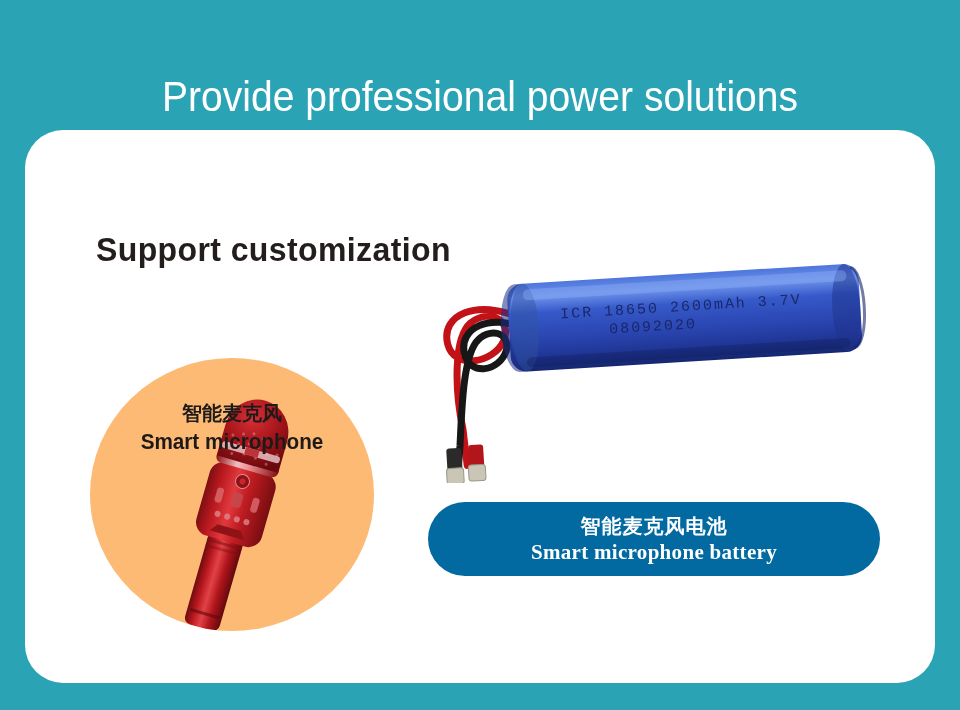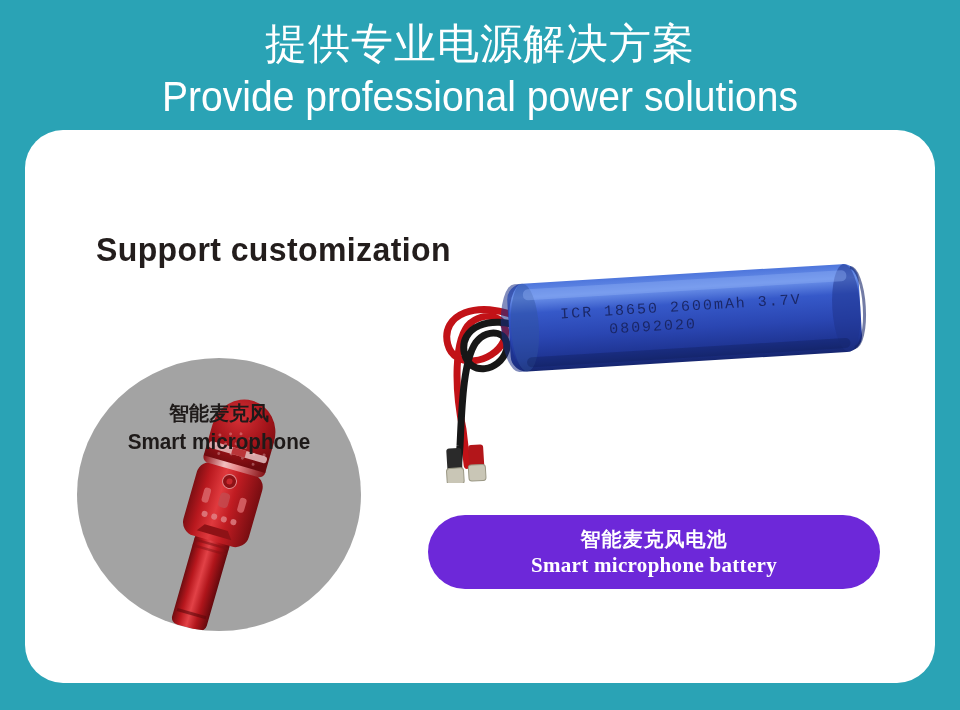--- a/index.html
+++ b/index.html
@@ -87,26 +87,26 @@
     color: #231d1c;
     letter-spacing: 0.4px;
     white-space: nowrap;
     transform: scaleX(0.97);
     transform-origin: left center;
   }
 
   
   .mic-circle {
     position: absolute;
-    left: 77px;
+    left: 90px;
     top: 358px;
     width: 284px;
     height: 273px;
     border-radius: 50%;
-    background: #a3a3a3;
+    background: #fdba74;
     overflow: hidden;
   }
   .mic-label-cn {
     position: absolute;
     left: 0;
     top: 42px;
     width: 284px;
     text-align: center;
     font-size: 20px;
     line-height: 26px;
@@ -145,26 +145,25 @@
   }
 
   
   .pill {
     position: absolute;
     left: 428px;
     top: 502px;
     width: 452px;
     height: 74px;
     border-radius: 37px;
-    background: #6d28d9;
+    background: #0369a1;
     display: flex;
     flex-direction: column;
     align-items: center;
     justify-content: center;
-    margin-top: 13px;
   }
   .pill-cn {
     font-size: 20px;
     line-height: 26px;
     font-weight: 700;
     color: #ffffff;
     letter-spacing: 1px;
     white-space: nowrap;
   }
   .pill-en {
@@ -177,21 +176,20 @@
     white-space: nowrap;
     text-align: center;
   }
 </style>
 </head>
 <body>
 
 <div id="page">
 
   <div class="header">
-    <div class="header-cn">提供专业电源解决方案</div>
     <div class="header-en">Provide professional power solutions</div>
   </div>
 
   <div class="card"></div>
 
   <div class="support-en">Support customization</div>
 
   <div class="mic-circle">
 
     <svg class="mic-art" viewBox="0 0 284 273">

